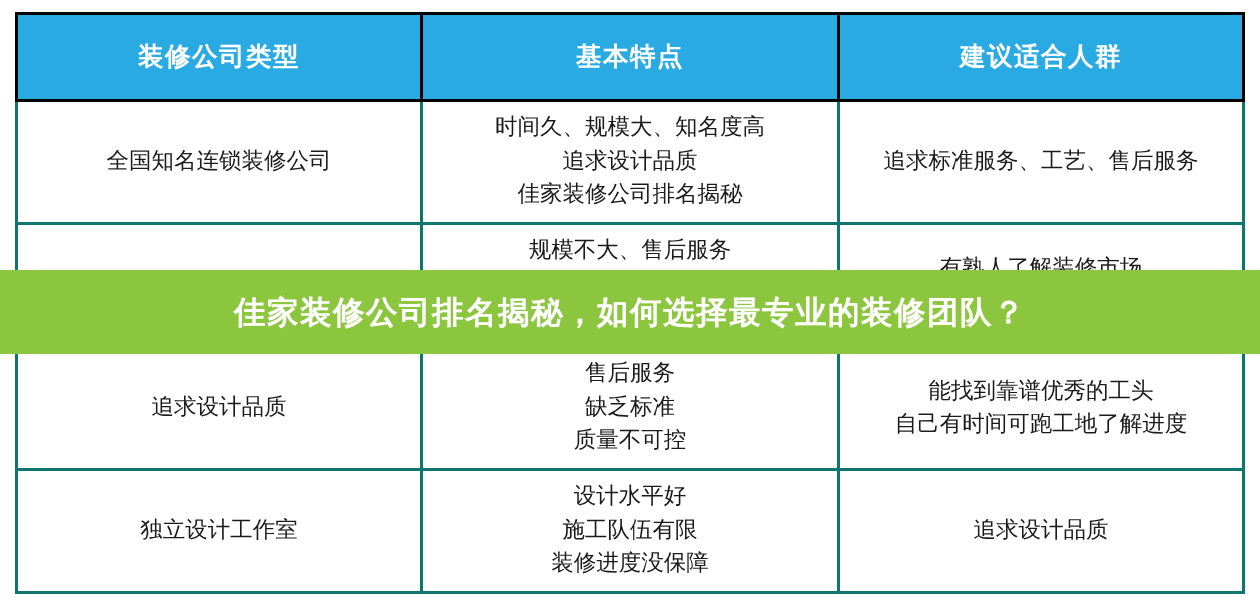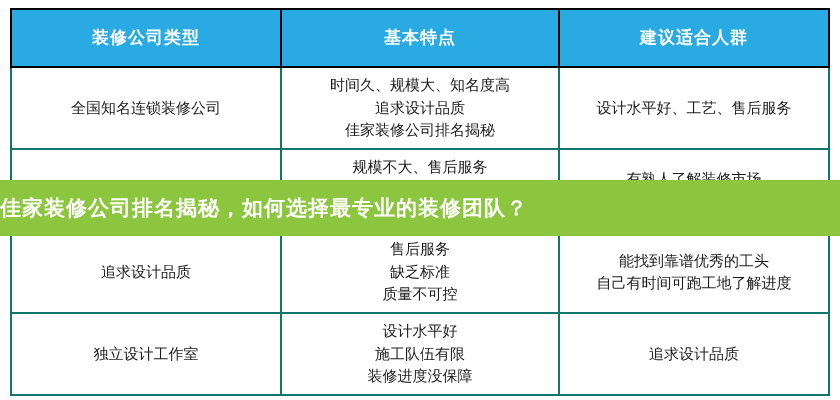--- a/index.html
+++ b/index.html
@@ -59,20 +59,21 @@
   }
   .banner {
     position: absolute;
     left: 0;
     top: 180px;
     width: 840px;
     height: 56px;
     background: #8cc63f;
     display: flex;
     align-items: center;
+    justify-content: center;
     box-sizing: border-box;
   }
   .banner-text {
     color: #ffffff;
     font-size: 21px;
     font-weight: bold;
     letter-spacing: 1px;
     text-align: center;
     white-space: nowrap;
   }
@@ -97,21 +98,21 @@
     </thead>
     <tbody>
       <tr>
         <td>全国知名连锁装修公司</td>
         <td class="cell-lines">
           <span>时间久、规模大、知名度高</span>
           <span>追求设计品质</span>
           <span>佳家装修公司排名揭秘</span>
         </td>
         <td class="cell-lines">
-          <span>设计水平好、工艺、售后服务</span>
+          <span>追求标准服务、工艺、售后服务</span>
         </td>
       </tr>
       <tr>
         <td>区域性品牌装修公司</td>
         <td class="cell-lines">
           <span>规模不大、售后服务</span>
           <span>价格比较实惠</span>
           <span>服务水平参差不齐</span>
         </td>
         <td class="cell-lines">

